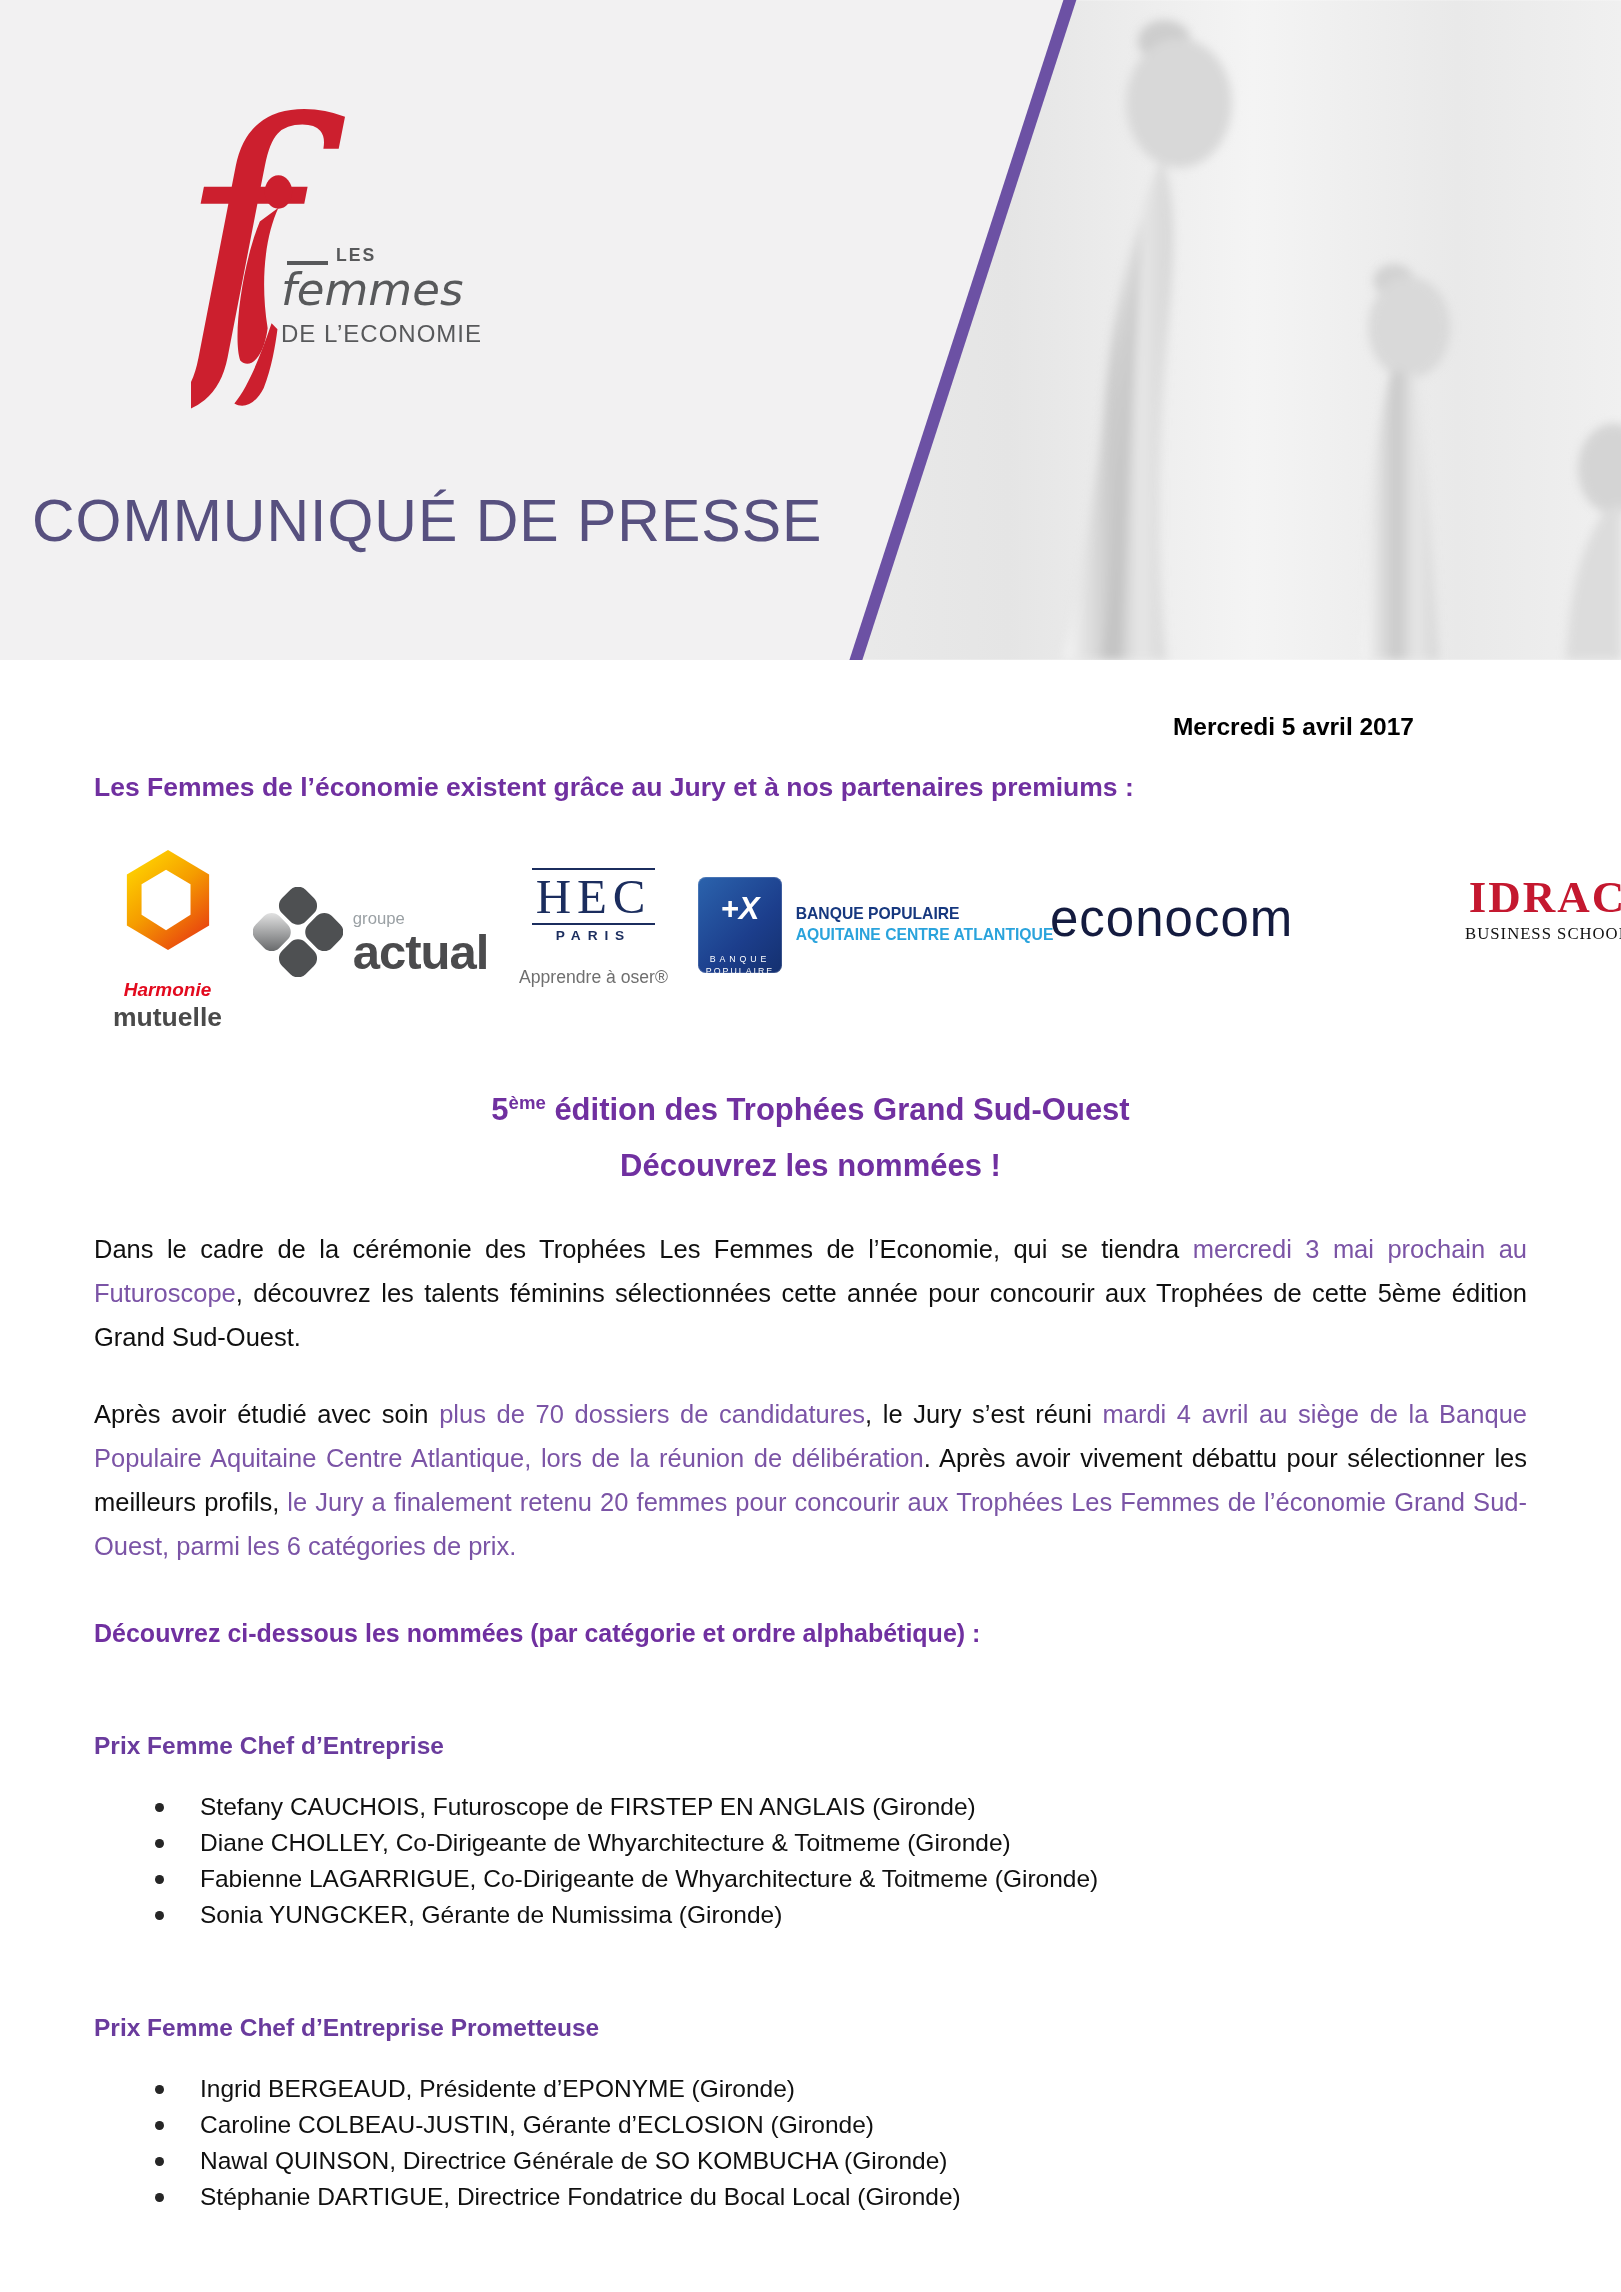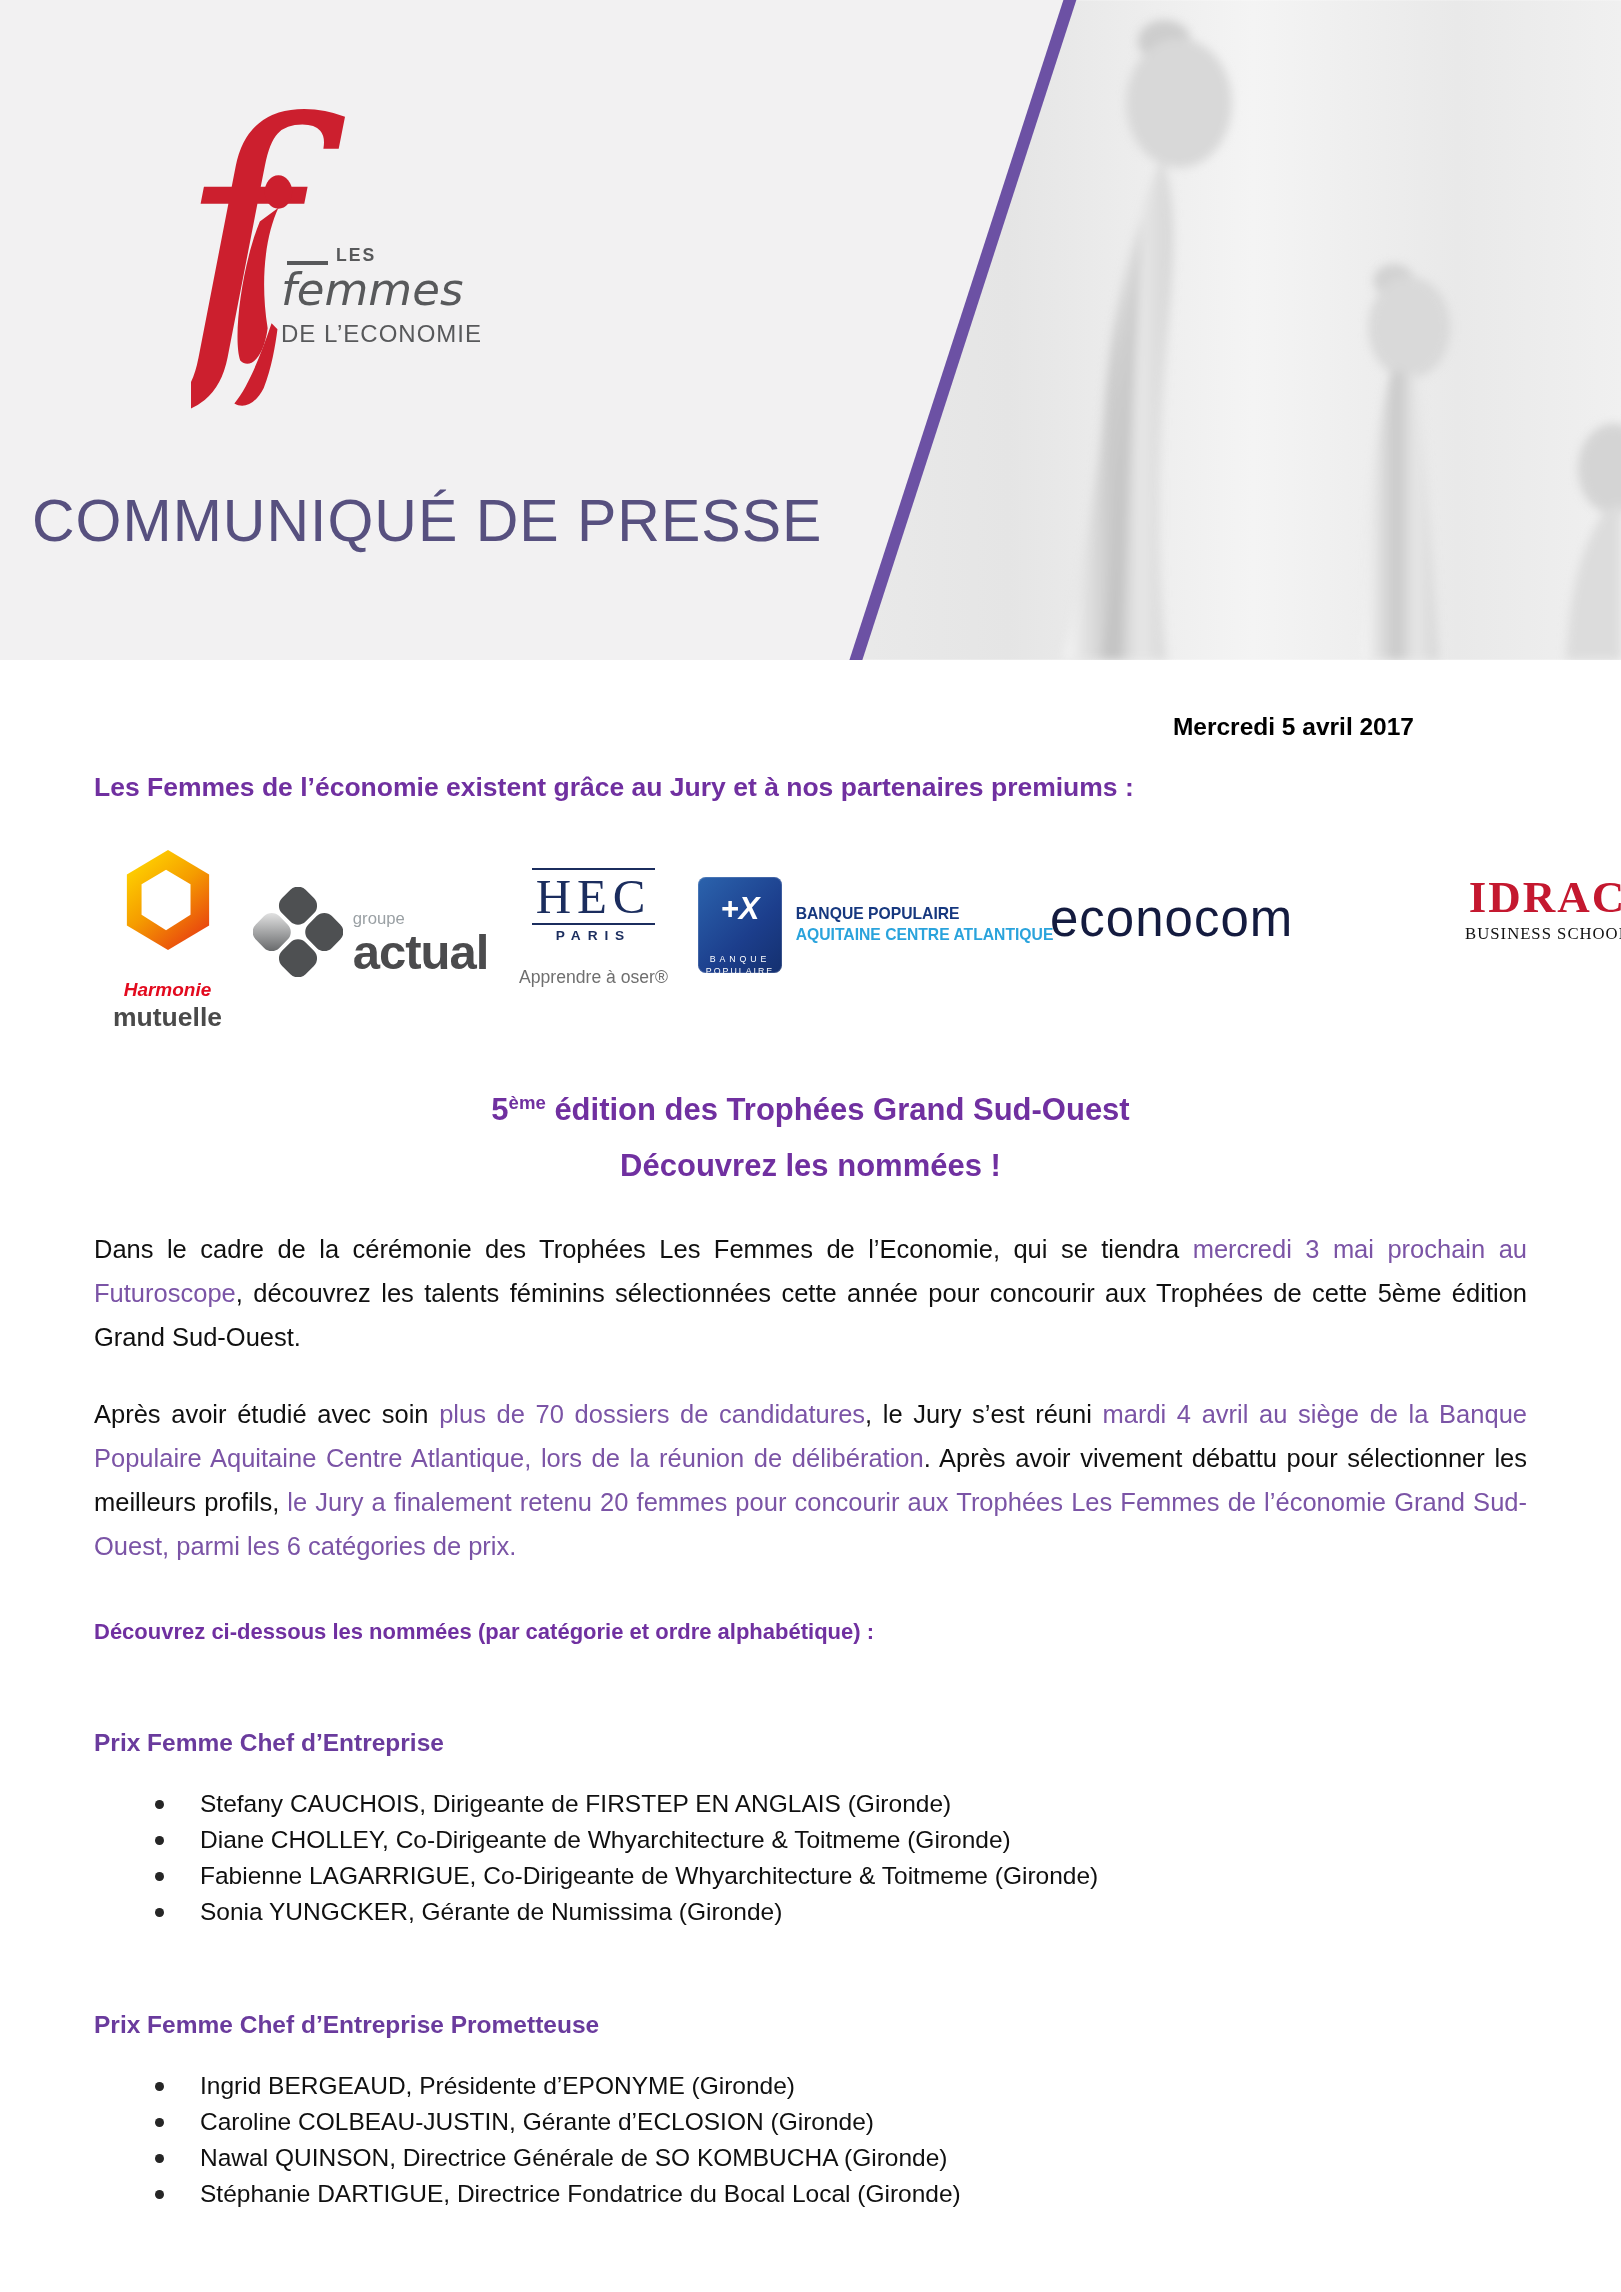--- a/index.html
+++ b/index.html
@@ -59,21 +59,21 @@
   .idrac-sub{font-size:16.7px;color:#111;letter-spacing:1px;margin-top:3.9px;}
 
   
   .main-title{margin-top:53px;text-align:center;color:#7030a0;font-weight:700;font-size:31px;line-height:56px;}
   .main-title sup{font-size:18.6px;}
 
   
   .para{margin:33px 0 0;font-size:25.5px;line-height:44px;text-align:justify;color:#101010;}
   .para .purple{color:#7b54a6;}
 
-  .section-heading{margin-top:51px;font-size:22px;font-weight:700;color:#7030a0;}
+  .section-heading{margin-top:51px;font-size:25px;font-weight:700;color:#7030a0;}
 
   .category-title{font-size:24.5px;font-weight:700;color:#6a3b9d;}
   .cat-1 .category-title{margin-top:84px;}
   .cat-2 .category-title{margin-top:81px;}
   ul.nominees{list-style:none;margin:29px 0 0;padding:0 0 0 106px;}
   ul.nominees li{position:relative;font-size:24.5px;line-height:36px;color:#101010;}
   ul.nominees li::before{content:"";position:absolute;left:-45px;top:13.7px;width:8.8px;height:8.8px;border-radius:50%;background:#262626;}
 </style>
 </head>
 <body>
@@ -220,21 +220,21 @@
 
     <p class="para"><span>Dans le cadre de la cérémonie des Trophées Les Femmes de l’Economie, qui se tiendra </span><span class="purple">mercredi 3 mai prochain au Futuroscope</span><span>, découvrez les talents féminins sélectionnées cette année pour concourir aux Trophées de cette 5ème édition Grand Sud-Ouest.</span></p>
 
     <p class="para"><span>Après avoir étudié avec soin </span><span class="purple">plus de 70 dossiers de candidatures</span><span>, le Jury s’est réuni </span><span class="purple">mardi 4 avril au siège de la Banque Populaire Aquitaine Centre Atlantique, lors de la réunion de délibération</span><span>. Après avoir vivement débattu pour sélectionner les meilleurs profils, </span><span class="purple">le Jury a finalement retenu 20 femmes pour concourir aux Trophées Les Femmes de l’économie Grand Sud-Ouest, parmi les 6 catégories de prix.</span></p>
 
     <h2 class="section-heading">Découvrez ci-dessous les nommées (par catégorie et ordre alphabétique) :</h2>
 
     <section class="cat-1">
       <h3 class="category-title">Prix Femme Chef d’Entreprise</h3>
       <ul class="nominees">
-          <li>Stefany CAUCHOIS, Dirigeante de FIRSTEP EN ANGLAIS (Gironde)</li>
+          <li>Stefany CAUCHOIS, Futuroscope de FIRSTEP EN ANGLAIS (Gironde)</li>
           <li>Diane CHOLLEY, Co-Dirigeante de Whyarchitecture &amp; Toitmeme (Gironde)</li>
           <li>Fabienne LAGARRIGUE, Co-Dirigeante de Whyarchitecture &amp; Toitmeme (Gironde)</li>
           <li>Sonia YUNGCKER, Gérante de Numissima (Gironde)</li>
         </ul>
     </section>
 
     <section class="cat-2">
       <h3 class="category-title">Prix Femme Chef d’Entreprise Prometteuse</h3>
       <ul class="nominees">
           <li>Ingrid BERGEAUD, Présidente d’EPONYME (Gironde)</li>

